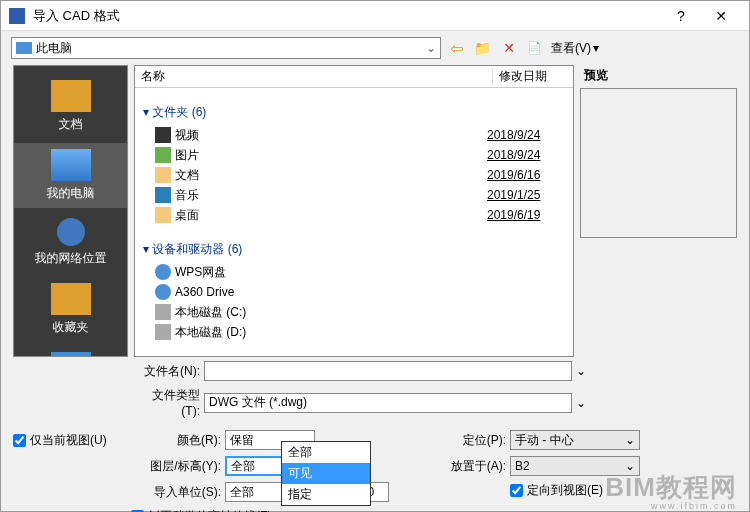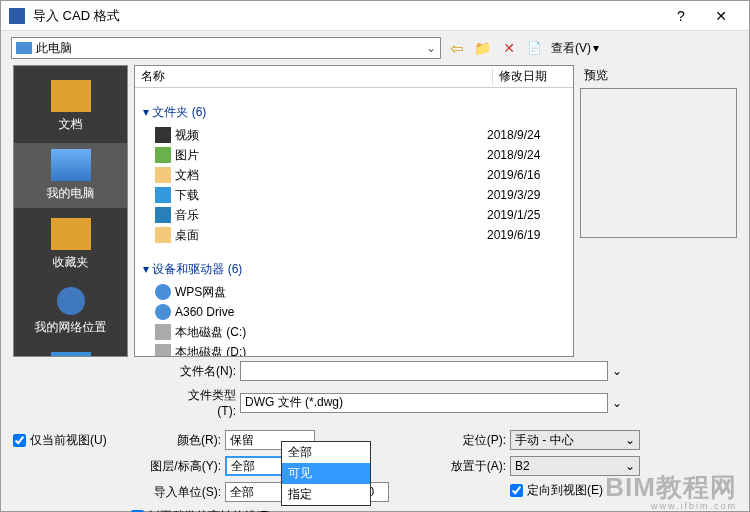--- a/index.html
+++ b/index.html
@@ -27,33 +27,33 @@
 .sb-icon.desk { background: #3a8dd8; }
 .filelist { flex: 0 0 440px; background: #fff; border: 1px solid #888; display: flex; flex-direction: column; overflow: hidden; }
 .fl-header { display: flex; border-bottom: 1px solid #ccc; background: #fff; height: 22px; align-items: center; }
 .fl-header .col-name { flex: 1; padding-left: 6px; border-right: 1px solid #ddd; }
 .fl-header .col-date { width: 80px; padding-left: 6px; }
 .fl-body { flex: 1; overflow-y: auto; overflow-x: hidden; }
 .fl-group { padding: 4px 8px; color: #003399; cursor: pointer; margin-top: 12px; }
 .fl-row { display: flex; padding: 2px 8px 2px 20px; align-items: center; height: 20px; }
 .fl-row .ic { width: 16px; height: 16px; margin-right: 4px; flex-shrink: 0; }
 .fl-row .nm { flex: 1; }
-.fl-row .dt { width: 78px; }
+.fl-row .dt { width: 78px; text-decoration: underline; }
 .ic.folder { background: #f5c97b; }
 .ic.video { background: #333; }
 .ic.pic { background: #6ab04c; }
 .ic.doc { background: #f5c97b; }
 .ic.down { background: #3498db; }
 .ic.music { background: #2980b9; }
 .ic.disk { background: #aaa; }
 .ic.cloud { background: #4a90d9; border-radius: 50%; }
-.preview { flex: 1; margin: 0 12px 0 6px; }
+.preview { flex: 1; margin: 0 12px 0 6px; font-weight: bold; }
 .preview .lbl { padding: 2px 0 4px 4px; }
 .preview .box { border: 1px solid #888; height: 150px; background: #f0f0f0; }
-.fnrow { display: flex; align-items: center; padding: 4px 25px 2px 133px; gap: 4px; margin-left: 36px; }
+.fnrow { display: flex; align-items: center; padding: 4px 25px 2px 133px; gap: 4px; }
 .fnrow .lbl { width: 66px; text-align: right; }
 .fnrow .inp { flex: 0 0 368px; height: 20px; border: 1px solid #888; background: #fff; padding: 0 4px; }
 .fnrow .dd { width: 14px; }
 .optsrow { display: flex; padding: 6px 12px; gap: 10px; }
 .leftopt { width: 108px; padding-top: 6px; }
 .chk { display: flex; align-items: center; gap: 4px; }
 .chk input { width: 13px; height: 13px; }
 .midopt { flex: 0 0 295px; display: flex; flex-direction: column; gap: 6px; padding-top: 4px; }
 .optline { display: flex; align-items: center; gap: 4px; }
 .optline .lbl { width: 90px; text-align: right; }
@@ -96,22 +96,22 @@
     <div class="viewbtn">
       <span>查看(V)</span>
       <span>▾</span>
     </div>
   </div>
 
   <div class="mainrow">
     <div class="sidebar">
       <div class="sb-item"><div class="sb-icon folder"></div><span>文档</span></div>
       <div class="sb-item sel"><div class="sb-icon pc"></div><span>我的电脑</span></div>
+      <div class="sb-item"><div class="sb-icon net"></div><span>我的网络位置</span></div>
       <div class="sb-item"><div class="sb-icon fav"></div><span>收藏夹</span></div>
-      <div class="sb-item"><div class="sb-icon net"></div><span>我的网络位置</span></div>
       <div class="sb-item">
           <div class="sb-icon desk"></div>
         </div>
     </div>
 
     <div class="filelist">
       <div class="fl-header">
         <div class="col-name">名称</div>
         <div class="col-date">修改日期</div>
       </div>
@@ -127,25 +127,20 @@
               <div class="ic pic"></div>
               <div class="nm">图片</div>
               <div class="dt">2018/9/24</div>
             </div>
             <div class="fl-row">
               <div class="ic doc"></div>
               <div class="nm">文档</div>
               <div class="dt">2019/6/16</div>
             </div>
             <div class="fl-row">
-              <div class="ic down"></div>
-              <div class="nm">下载</div>
-              <div class="dt">2019/3/29</div>
-            </div>
-            <div class="fl-row">
               <div class="ic music"></div>
               <div class="nm">音乐</div>
               <div class="dt">2019/1/25</div>
             </div>
             <div class="fl-row">
               <div class="ic folder"></div>
               <div class="nm">桌面</div>
               <div class="dt">2019/6/19</div>
             </div>
           </div>

